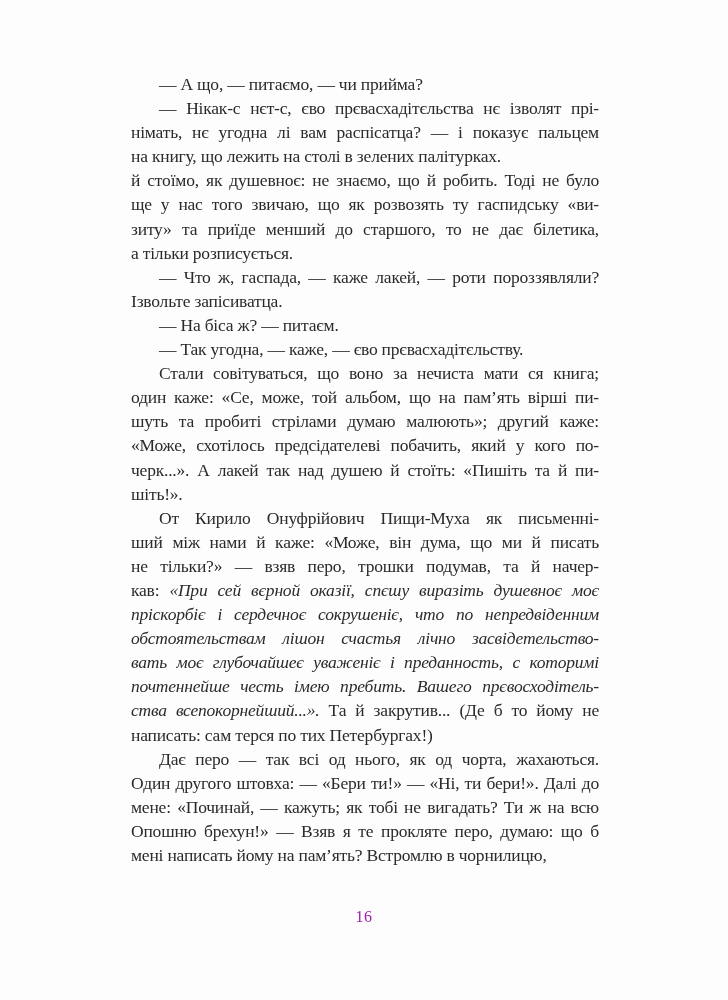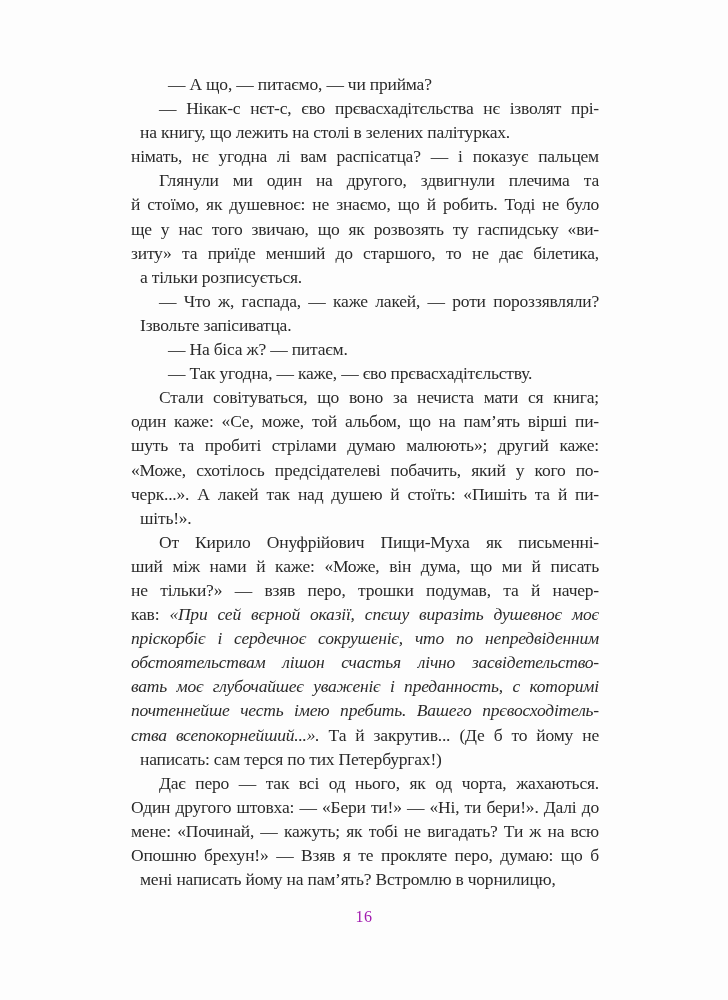--- a/index.html
+++ b/index.html
@@ -35,21 +35,20 @@
   }
   
   .line.just {
     white-space: normal;
     text-align: justify;
     text-align-last: justify;
   }
   .line.left {
     white-space: normal;
     text-align: left;
-    margin-left: 9px;
   }
   .line.indent {
     text-indent: 28px;
   }
   .it {
     font-style: italic;
   }
   .page-number {
     position: absolute;
     top: 908px;
@@ -61,23 +60,22 @@
     color: #a21caf;
   }
 </style>
 </head>
 <body>
 
 <div class="page" style="color: rgb(42, 42, 42); background: rgb(253, 253, 253);">
   <div class="text-block">
       <div class="line left indent"><span>— А що, — питаємо, — чи прийма?</span></div>
       <div class="line just indent"><span>— Нікак-с нєт-с, єво прєвасхадітєльства нє ізволят прі-</span></div>
+      <div class="line just"><span>німать, нє угодна лі вам распісатца? — і показує пальцем</span></div>
       <div class="line left"><span>на книгу, що лежить на столі в зелених палітурках.</span></div>
-      <div class="line just"><span>німать, нє угодна лі вам распісатца? — і показує пальцем</span></div>
-      <div class="line just indent"><span>Глянули ми один на другого, здвигнули плечима та</span></div>
       <div class="line just"><span>й стоїмо, як душевноє: не знаємо, що й робить. Тоді не було</span></div>
       <div class="line just"><span>ще у нас того звичаю, що як розвозять ту гаспидську «ви-</span></div>
       <div class="line just"><span>зиту» та приїде менший до старшого, то не дає білетика,</span></div>
       <div class="line left"><span>а тільки розписується.</span></div>
       <div class="line just indent"><span>— Что ж, гаспада, — каже лакей, — роти пороззявляли?</span></div>
       <div class="line left"><span>Ізвольте запісиватца.</span></div>
       <div class="line left indent"><span>— На біса ж? — питаєм.</span></div>
       <div class="line left indent"><span>— Так угодна, — каже, — єво прєвасхадітєльству.</span></div>
       <div class="line just indent"><span>Стали совітуваться, що воно за нечиста мати ся книга;</span></div>
       <div class="line just"><span>один каже: «Се, може, той альбом, що на пам’ять вірші пи-</span></div>

